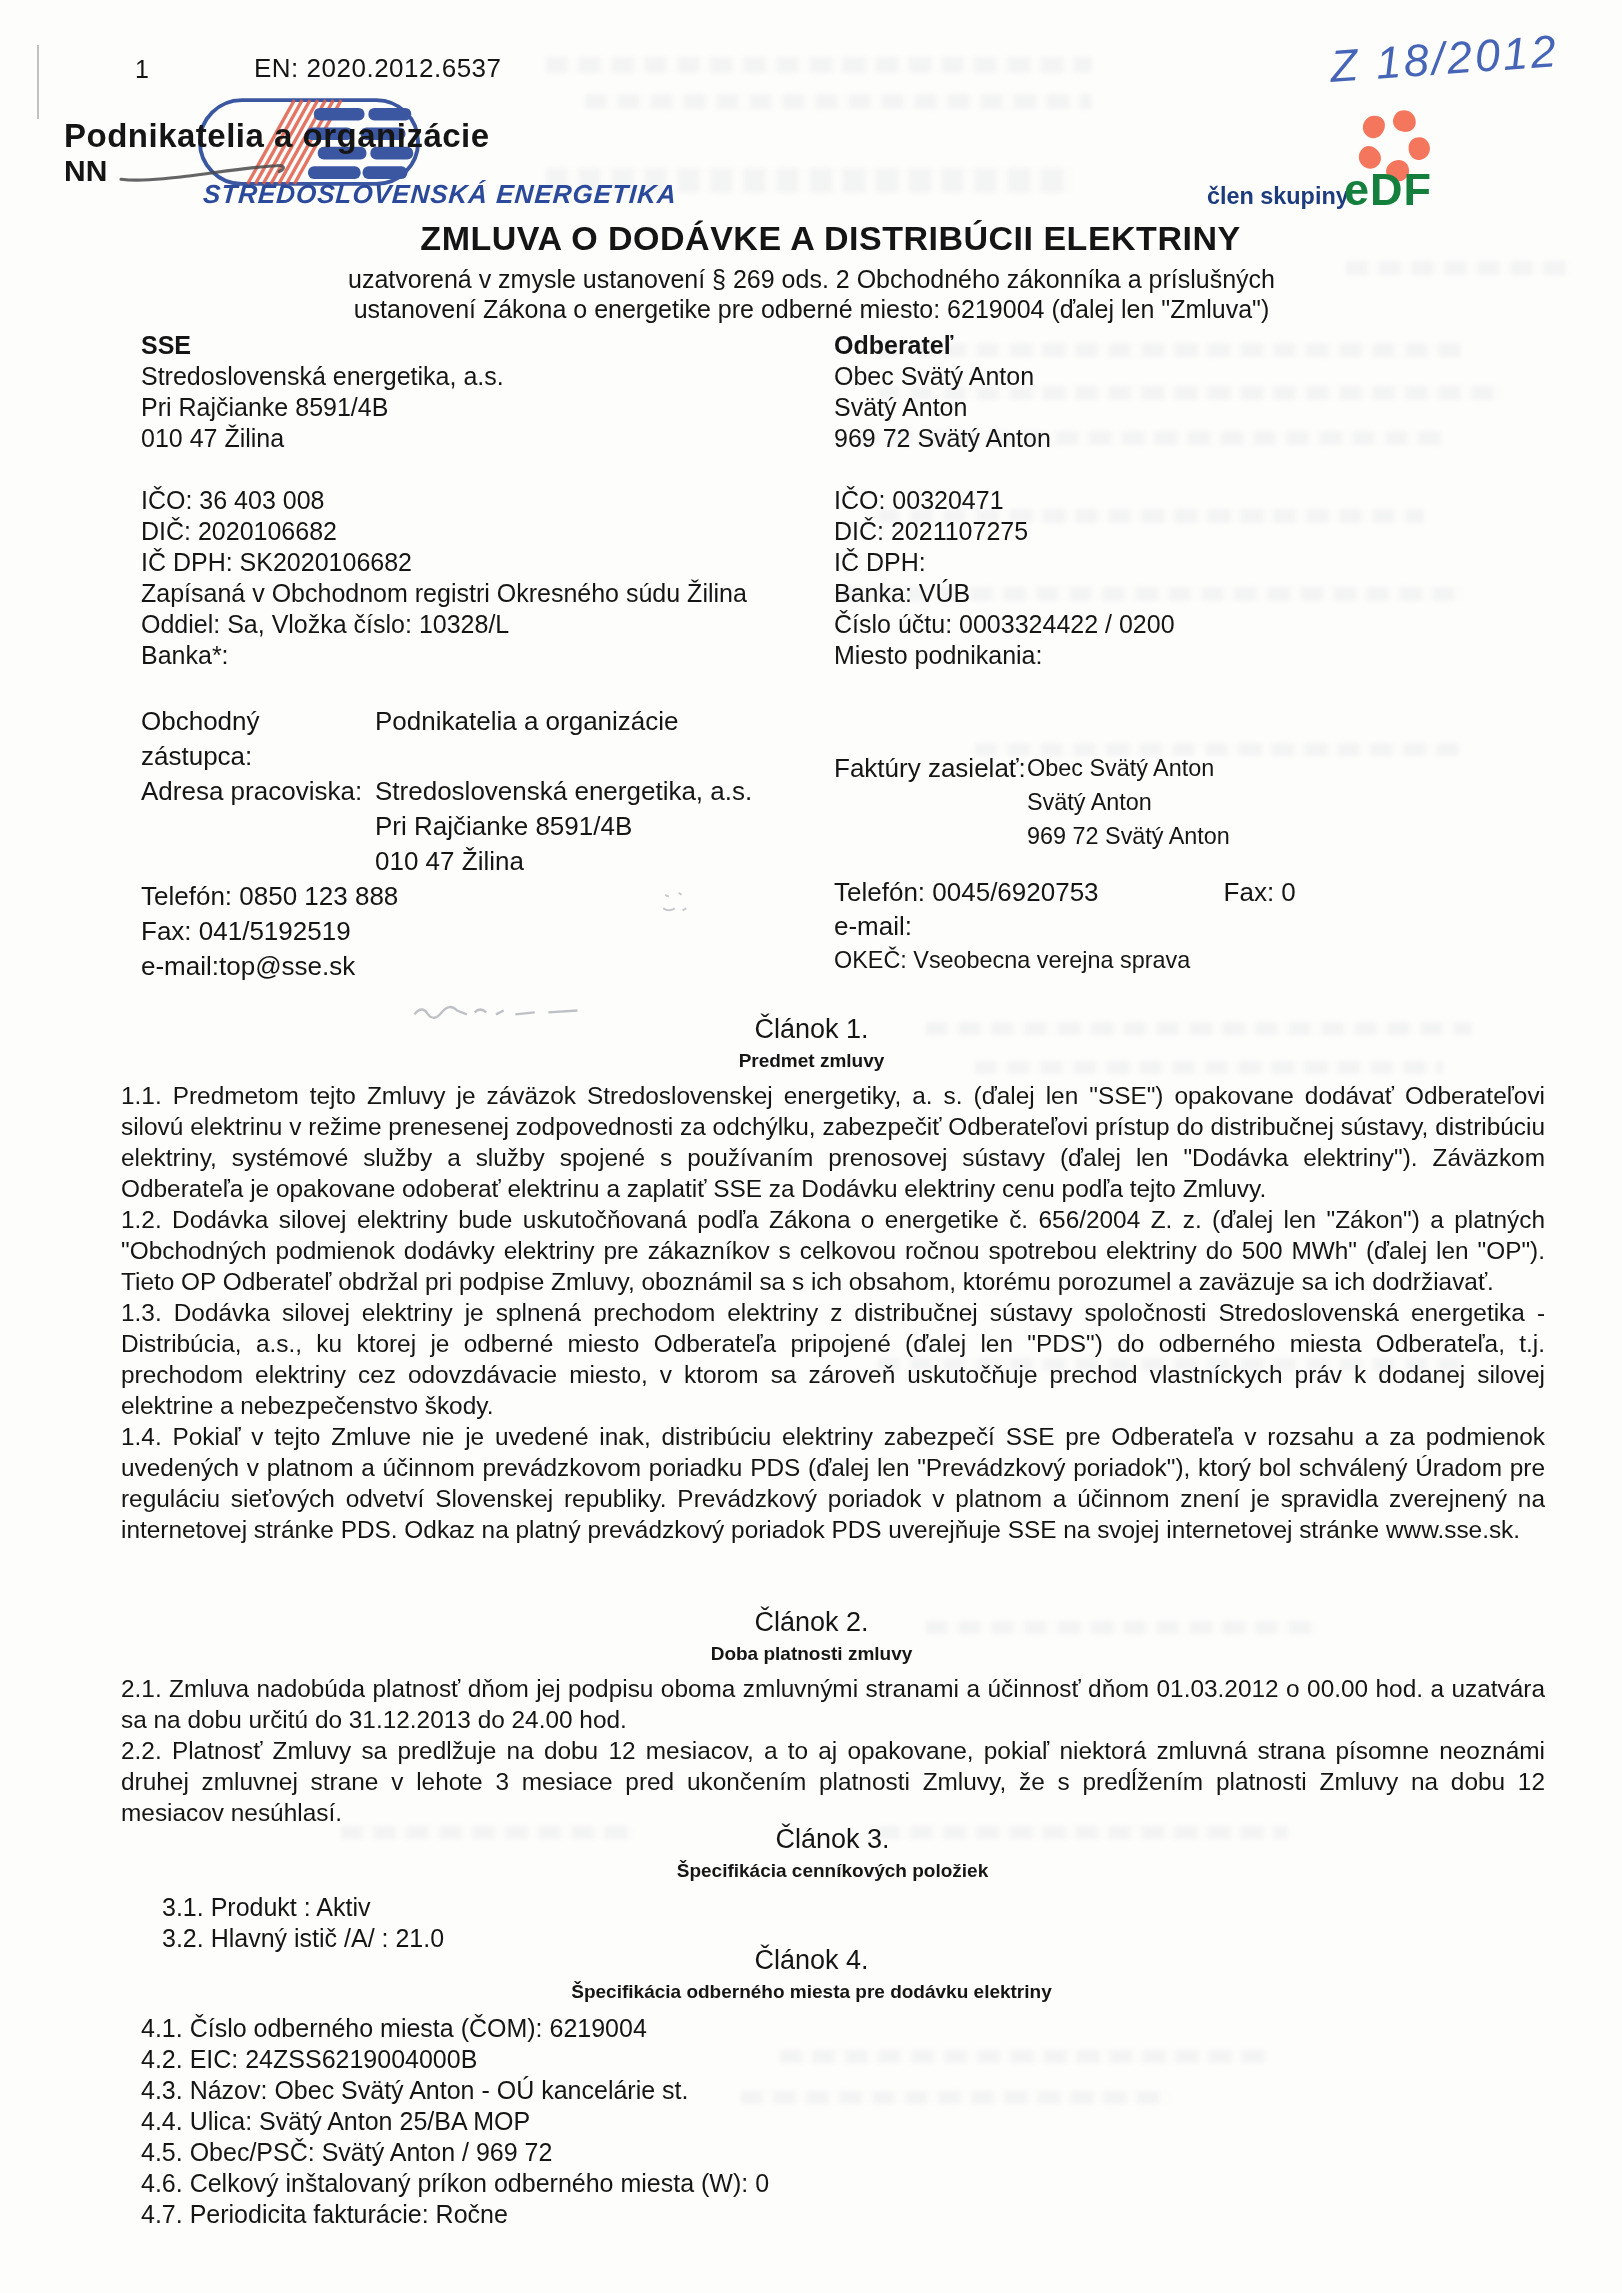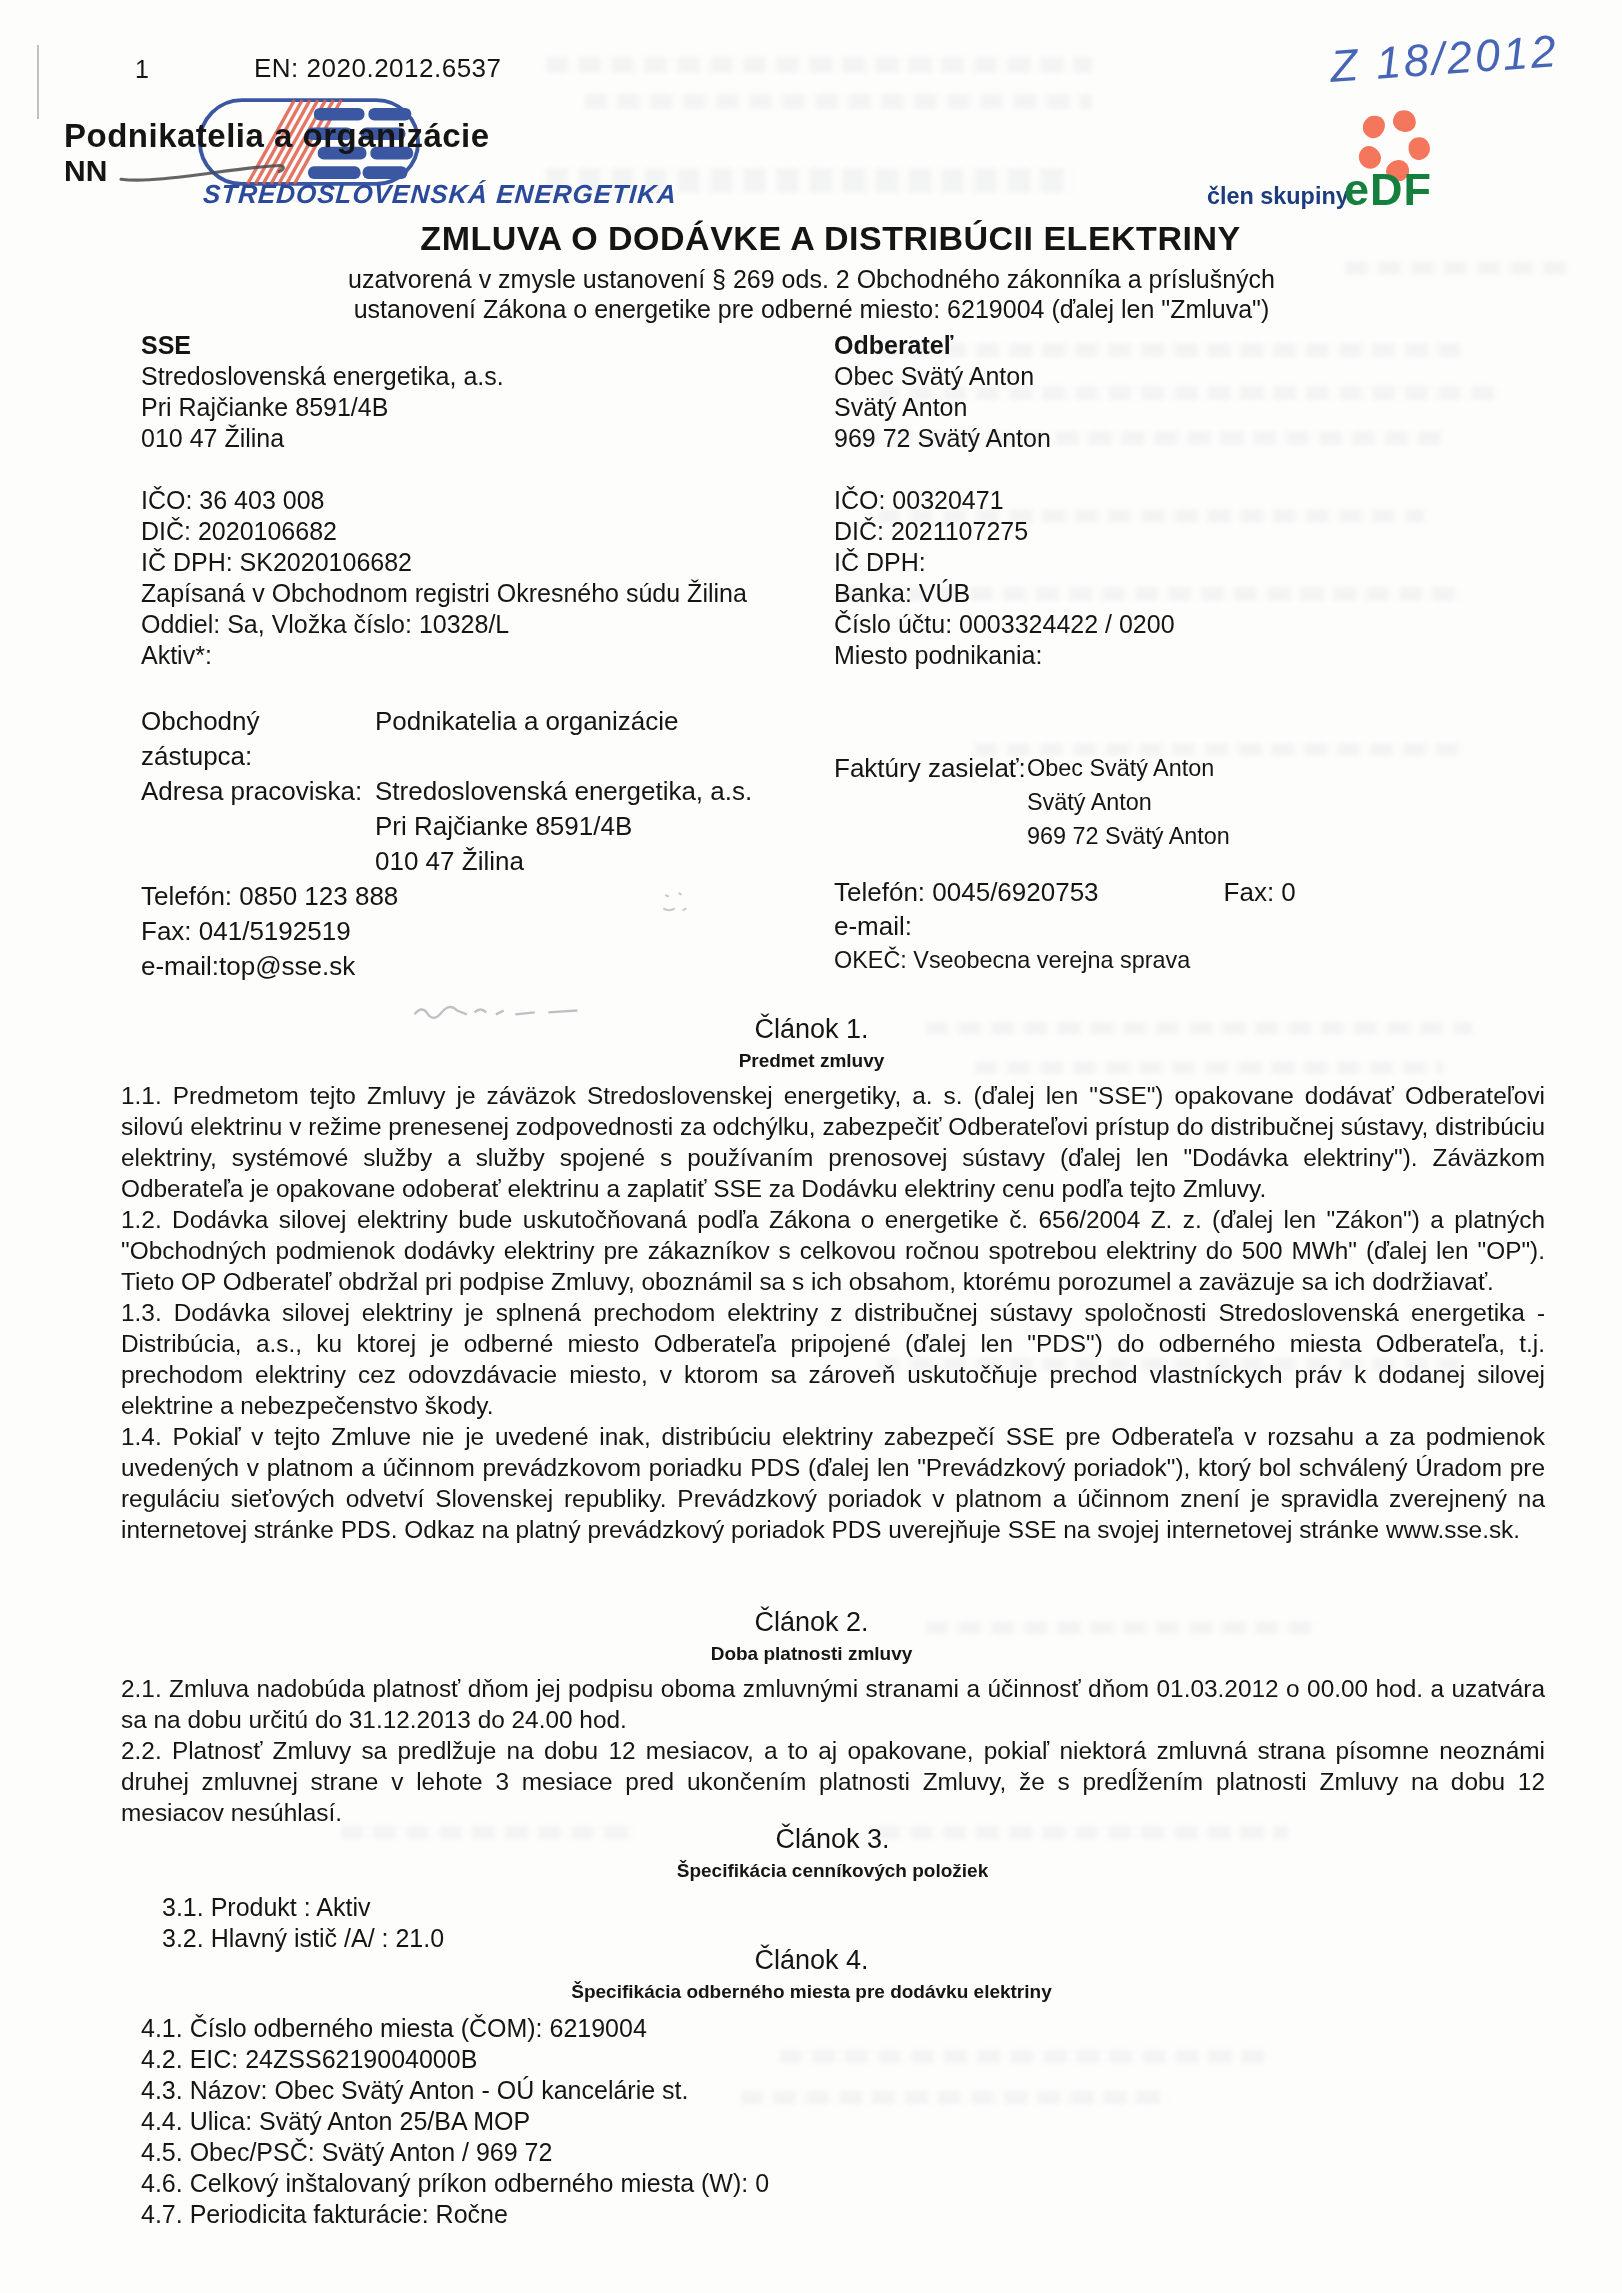--- a/index.html
+++ b/index.html
@@ -154,21 +154,21 @@
     <div class="hd">SSE</div>
     <div>Stredoslovenská energetika, a.s.</div>
     <div>Pri Rajčianke 8591/4B</div>
     <div>010 47  Žilina</div>
     <div class="gap"></div>
     <div>IČO: 36 403 008</div>
     <div>DIČ: 2020106682</div>
     <div>IČ DPH: SK2020106682</div>
     <div>Zapísaná v Obchodnom registri Okresného súdu Žilina</div>
     <div>Oddiel: Sa, Vložka číslo: 10328/L</div>
-    <div>Aktiv*:</div>
+    <div>Banka*:</div>
   </div>
 
   <div class="abs party right">
     <div class="hd">Odberateľ</div>
     <div>Obec Svätý Anton</div>
     <div>Svätý Anton</div>
     <div>969 72  Svätý Anton</div>
     <div class="gap"></div>
     <div>IČO: 00320471</div>
     <div>DIČ: 2021107275</div>

